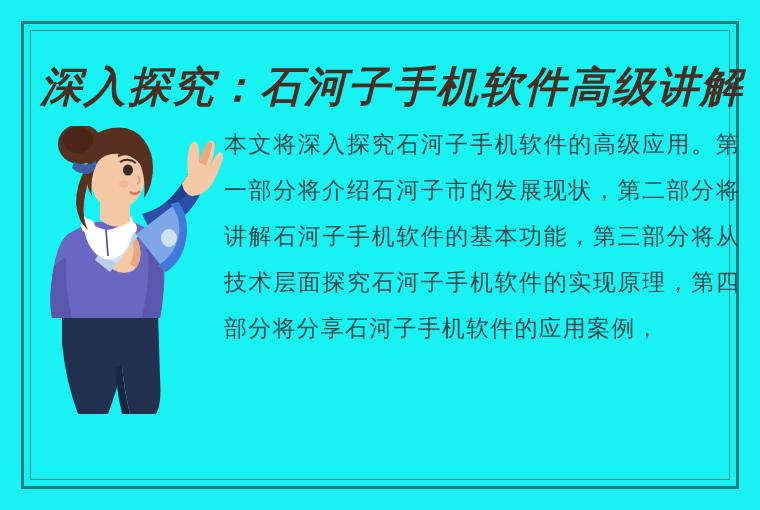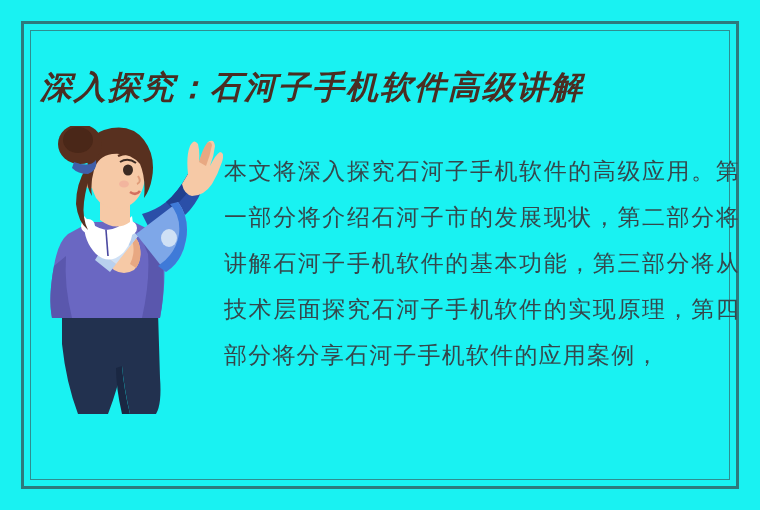--- a/index.html
+++ b/index.html
@@ -42,32 +42,32 @@
   }
   
   .title {
     position: absolute;
     left: 40px;
     top: 58px;
     width: 690px;
     height: 58px;
     color: #4a2d22;
     font-family: "DejaVu Serif", "Liberation Serif", serif;
-    font-size: 32px;
+    font-size: 42px;
     font-weight: bold;
     font-style: italic;
     letter-spacing: 2px;
     white-space: nowrap;
     line-height: 58px;
   }
   
   .body-copy {
     position: absolute;
     left: 224px;
-    top: 148px;
+    top: 121px;
     width: 516px;
     color: #35474c;
     font-family: "DejaVu Sans", "Liberation Sans", sans-serif;
     font-size: 23px;
     line-height: 46px;
     letter-spacing: 1.2px;
     text-align: justify;
     text-justify: inter-character;
   }
   

